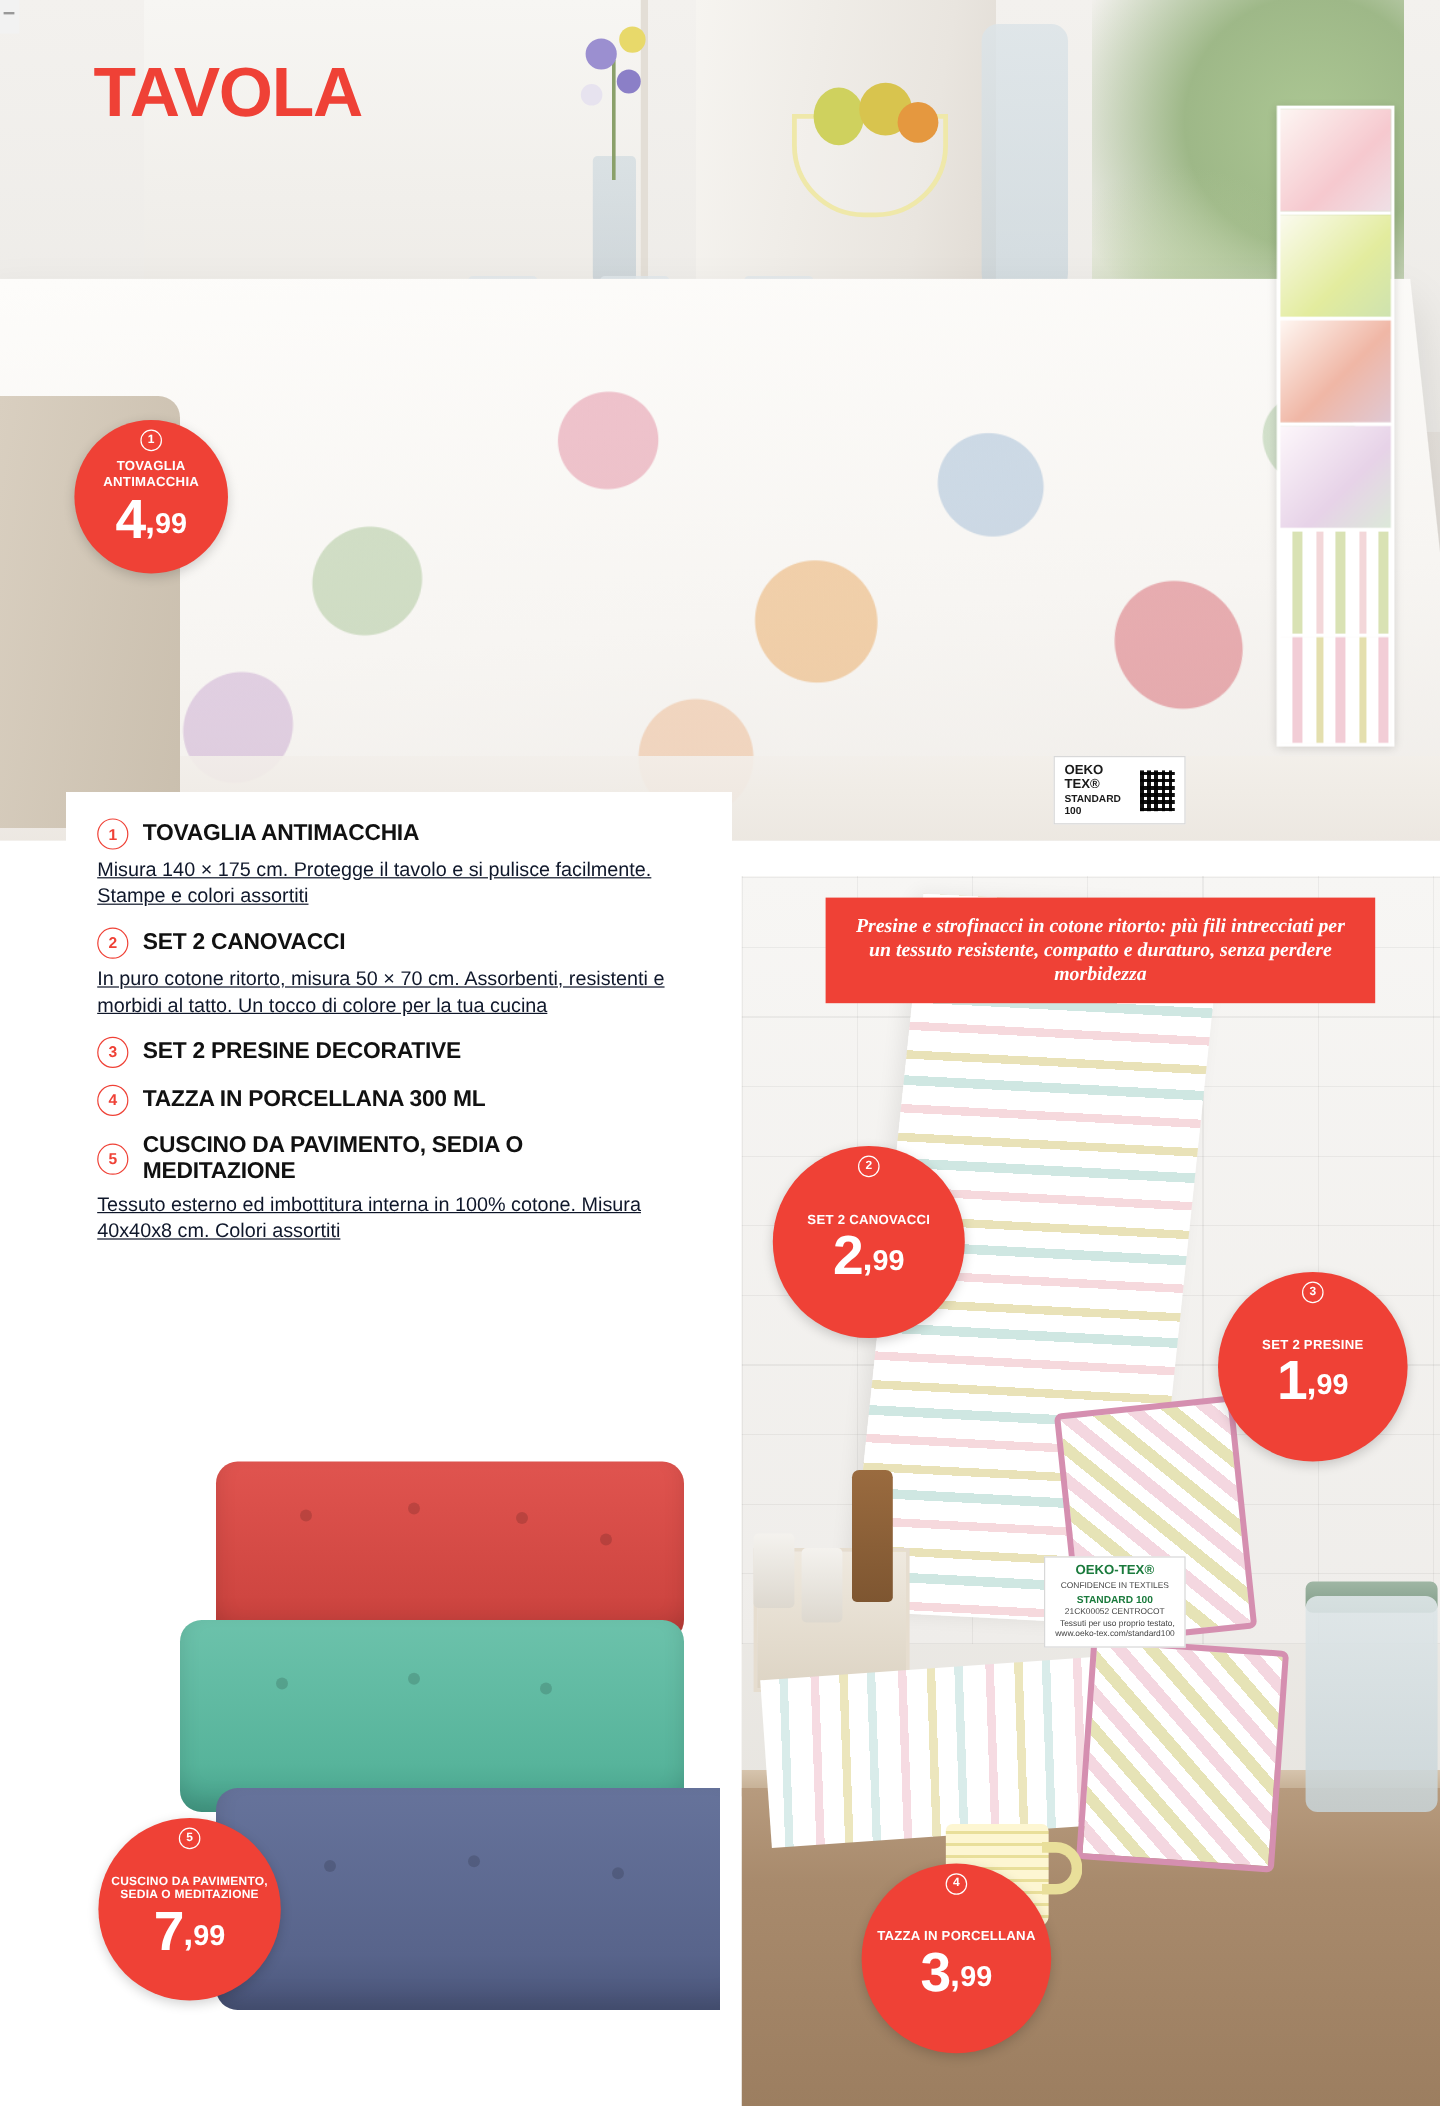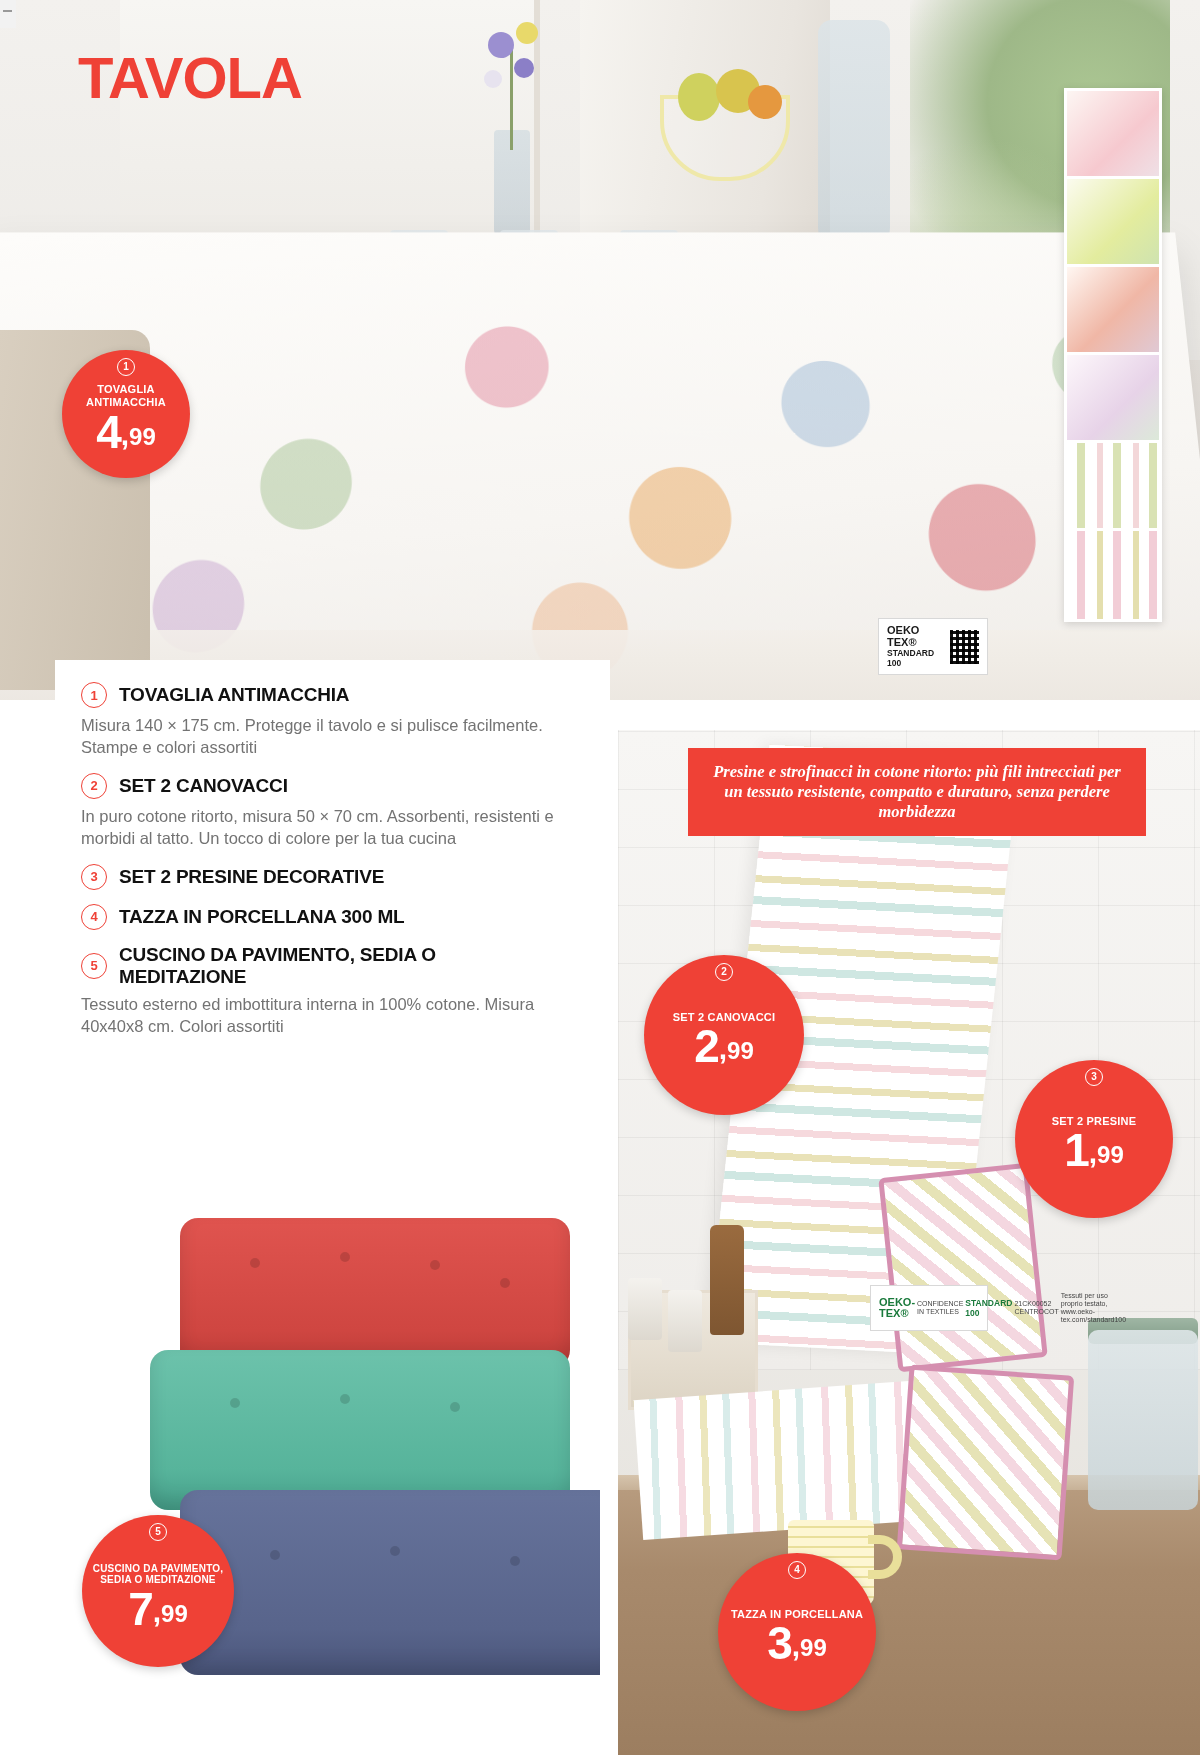--- a/index.html
+++ b/index.html
@@ -179,21 +179,21 @@
     width: 26px; height: 26px; border-radius: 50%;
     border: 1.6px solid #ef4136; color: #ef4136;
     font-size: 13px; font-weight: 700;
     display: flex; align-items: center; justify-content: center;
   }
   .item-title {
     font-size: 19px; font-weight: 800; color: #111; letter-spacing: -.2px;
     text-transform: uppercase; line-height: 1.15;
   }
   .item-desc {
-    font-size: 16.5px; color: #737373; line-height: 1.33; margin-top: 7px;
+    font-size: 16.5px; color: #0f172a; line-height: 1.33; margin-top: 7px; text-decoration: underline;
   }
 
   
   .note {
     position: absolute; left: 688px; top: 748px; width: 458px;
     background: #ef4136; color: #fff;
     padding: 14px 18px; z-index: 18;
     font-family: "Liberation Serif", serif;
     font-style: italic; font-weight: 700;
     font-size: 16.5px; line-height: 1.22; text-align: center;
@@ -277,34 +277,34 @@
   .towel-flat {
     position: absolute; left: 20px; top: 660px; width: 290px; height: 140px;
     background: repeating-linear-gradient(92deg,#ffffff 0 16px,#d9ecea 16px 23px,#ffffff 23px 42px,#f6dbe2 42px 49px,#ffffff 49px 66px,#ece6bd 66px 73px);
     transform: rotate(-4deg);
   }
 
   
   .oeko {
     position: absolute; background: #fff; border: 1px solid #d8d8d8;
     display: flex; align-items: center; gap: 8px;
-    padding: 6px 8px; z-index: 19;
+    padding: 6px 8px; z-index: 19; margin-top: 12px;
   }
   .oeko .ot-title { font-size: 11px; font-weight: 800; color: #1a1a1a; line-height: 1.05; }
   .oeko .ot-sub { font-size: 7px; color: #444; line-height: 1.15; }
   .oeko .ot-std { font-size: 8.5px; font-weight: 800; color: #1a1a1a; }
   .qr {
     width: 34px; height: 34px;
     background:
       repeating-linear-gradient(0deg,#111 0 3px, #fff 3px 6px),
       repeating-linear-gradient(90deg,#111 0 3px, #fff 3px 6px);
     background-blend-mode: multiply;
   }
   #oeko-1 { left: 878px; top: 618px; width: 110px; }
-  #oeko-2 { left: 870px; top: 1285px; width: 118px; flex-direction: row; gap: 2px; align-items: center; text-align: left; }
+  #oeko-2 { left: 870px; top: 1285px; width: 118px; flex-direction: column; gap: 2px; align-items: center; text-align: right; }
   #oeko-2 .ot-title { color: #1a7a3c; }
 
   
   .photo-cushions {
     position: absolute; left: 60px; top: 1190px; width: 540px; height: 500px;
     overflow: hidden; background: #fff;
   }
   .cushion {
     position: absolute; border-radius: 18px;
   }

